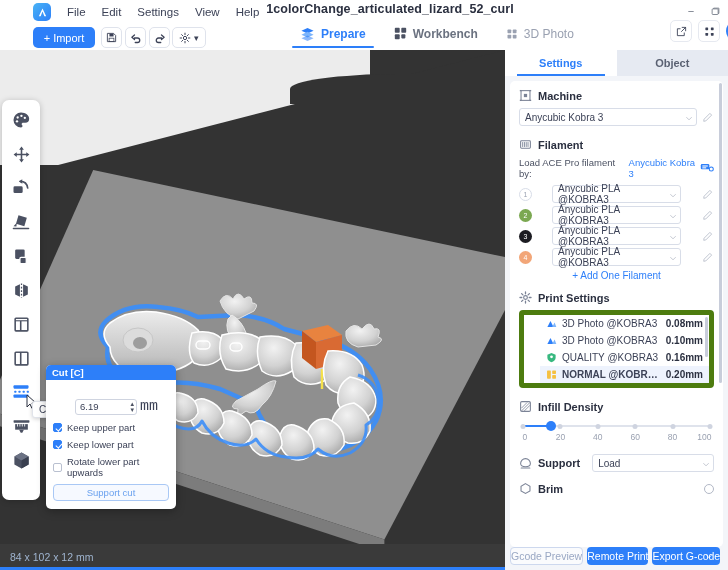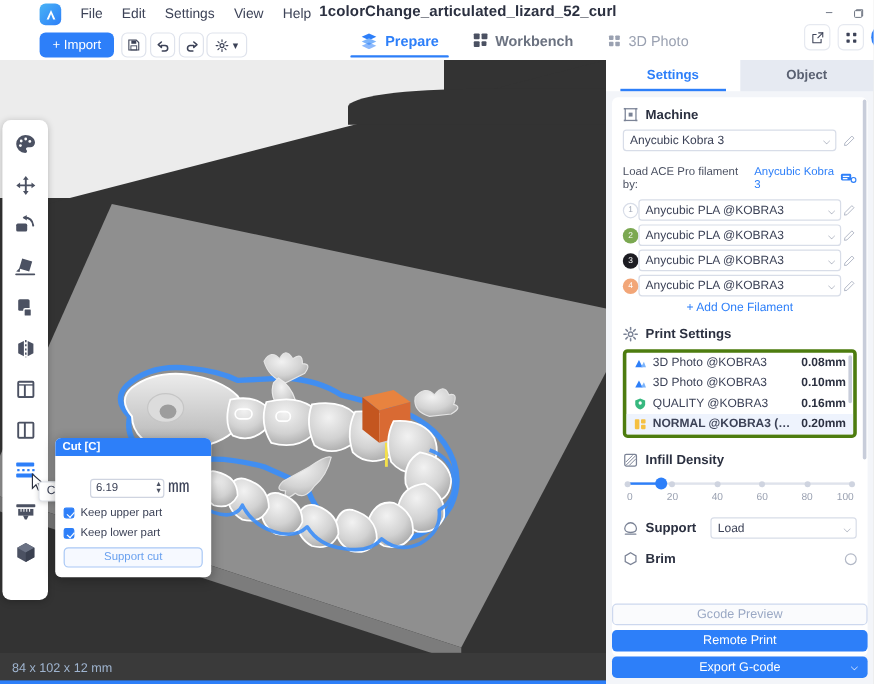--- a/index.html
+++ b/index.html
@@ -124,25 +124,25 @@
      color:#2b3040; margin-bottom:6px; }
   .selectrow { display:flex; align-items:center; gap:4px; margin-bottom:4px; }
   .select { flex:1; height:18px; border:1px solid #d8dde8; border-radius:3px; background:#fff;
      font-size:10px; color:#3c4257; padding:0 16px 0 5px; display:flex; align-items:center;
      position:relative; cursor:pointer; }
   .select .caret { position:absolute; right:4px; top:4px; color:#9aa1b1; font-size:8px; }
   .pencil { width:13px; flex:0 0 13px; color:#b2b8c6; display:flex; justify-content:center;
      cursor:pointer; }
   .loadrow { font-size:9.5px; color:#4b5162; margin-bottom:6px; display:flex; align-items:center; }
   .loadrow a { color:#2d7ff9; text-decoration:none; cursor:pointer; }
-  .filrow { display:flex; align-items:center; gap:0; margin-bottom:3px; }
+  .filrow { display:flex; align-items:center; gap:20px; margin-bottom:3px; }
   .fbadge { width:13px; height:13px; border-radius:50%; font-size:7px; display:flex;
      align-items:center; justify-content:center; flex:0 0 13px; cursor:pointer; }
   .addfil { text-align:center; font-size:10px; color:#2d7ff9; margin:4px 0 2px; cursor:pointer; }
-  .pslist { border:3px solid #4d7c0f; border-radius:4px; overflow:hidden; position:relative; }
+  .pslist { border:5px solid #4d7c0f; border-radius:4px; overflow:hidden; position:relative;padding-left:16px; }
   .psrow { display:flex; align-items:center; gap:5px; height:17px; padding:0 6px; font-size:10px;
      color:#3c4257; cursor:pointer; }
   .psrow.sel { background:#eef3fd; font-weight:bold; }
   .psname { flex:1; overflow:hidden; white-space:nowrap; text-overflow:ellipsis; }
   .psval { font-weight:bold; font-size:10px; color:#2b3040; }
   .pssb { position:absolute; right:1px; top:2px; width:3px; height:40px; background:#c8cdda;
      border-radius:2px; }
   .slider { position:relative; height:10px; margin:8px 4px 0 4px; }
   .strack { position:absolute; left:0; right:0; top:4px; height:2px; background:#dfe3ec; }
   .sfill { position:absolute; left:0; top:4px; height:2px; background:#2d7ff9; }
@@ -150,21 +150,21 @@
      transform:translateX(-50%); }
   .sknob { position:absolute; top:0px; width:10px; height:10px; border-radius:50%; background:#2d7ff9;
      transform:translateX(-50%); cursor:pointer; }
   .sticks { position:relative; height:12px; margin:1px 4px 0 4px; }
   .stick { position:absolute; font-size:8.5px; color:#9aa1b1; transform:translateX(-50%); }
   .row2 { display:flex; align-items:center; gap:6px; margin-top:10px; }
   .rowlabel { font-size:11px; font-weight:bold; color:#2b3040; }
   .toggle-circle { width:10px; height:10px; border:1.3px solid #b2b8c6; border-radius:50%;
      flex:0 0 10px; cursor:pointer; }
   .bottombtns { position:absolute; left:5px; bottom:5px; width:213px; display:flex;
-     flex-direction:column; gap:4px; }
+     flex-direction:row; gap:4px; }
   .bbtn { height:18px; border-radius:4px; display:flex; align-items:center; justify-content:center;
      font-size:10.5px; cursor:pointer; }
   .bbtn.ghost { background:#fafbfd; border:1px solid #cdd8ee; color:#9aa8c4; }
   .bbtn.blue { background:#2d7ff9; color:#fff; position:relative; }
   .bbtn.blue .bcaret { position:absolute; right:8px; font-size:8px; }
 </style>
 </head>
 <body>
 
 <div id="app">
@@ -460,20 +460,24 @@
         <span class="unit">mm</span>
       </div>
       <div class="chkrow">
         <span class="chk on"></span>
         <span>Keep upper part</span>
       </div>
       <div class="chkrow">
         <span class="chk on"></span>
         <span>Keep lower part</span>
       </div>
+      <div class="chkrow">
+        <span class="chk"></span>
+        <span>Rotate lower part upwards</span>
+      </div>
       <div class="cutbtn">Support cut</div>
     </div>
   </div>
 
   <div class="rpanel">
     <div class="rtabs">
       <div class="rtab active">Settings</div>
       <div class="rtab">Object</div>
     </div>
 
@@ -499,20 +503,29 @@
           </div>
           <span class="pencil">
             <svg width="11" height="11" viewBox="0 0 16 16">
                 <path d="M11.5 2 L14 4.5 L5.5 13 L2.5 13.5 L3 10.5 Z" fill="none" stroke="#b2b8c6" stroke-width="1.2" stroke-linejoin="round"></path>
               </svg>
           </span>
         </div>
       </div>
 
       <div class="sect">
+        <div class="secthead">
+          <svg width="13" height="13" viewBox="0 0 16 16">
+              <rect x="2" y="3.5" width="12" height="9" rx="1" fill="none" stroke="#7b8396" stroke-width="1.3"></rect>
+              <g stroke="#7b8396" stroke-width="1.1">
+                <path d="M4.5 5v6M6.7 5v6M8.9 5v6M11.1 5v6"></path>
+              </g>
+            </svg>
+          <span>Filament</span>
+        </div>
         <div class="loadrow">
           <span>Load ACE Pro filament by:</span>&nbsp;
           <a>Anycubic Kobra 3</a>
           <span style="flex:1"></span>
           <span>
             <svg width="14" height="12" viewBox="0 0 18 14">
                 <rect x="1" y="3" width="11" height="7" rx="1.6" fill="#2d7ff9"></rect>
                 <rect x="3" y="5" width="7" height="1.4" fill="#fff"></rect>
                 <rect x="3" y="7.4" width="5" height="1.4" fill="#fff"></rect>
                 <circle cx="14.5" cy="9.5" r="2.6" fill="none" stroke="#2d7ff9" stroke-width="1.3"></circle>

